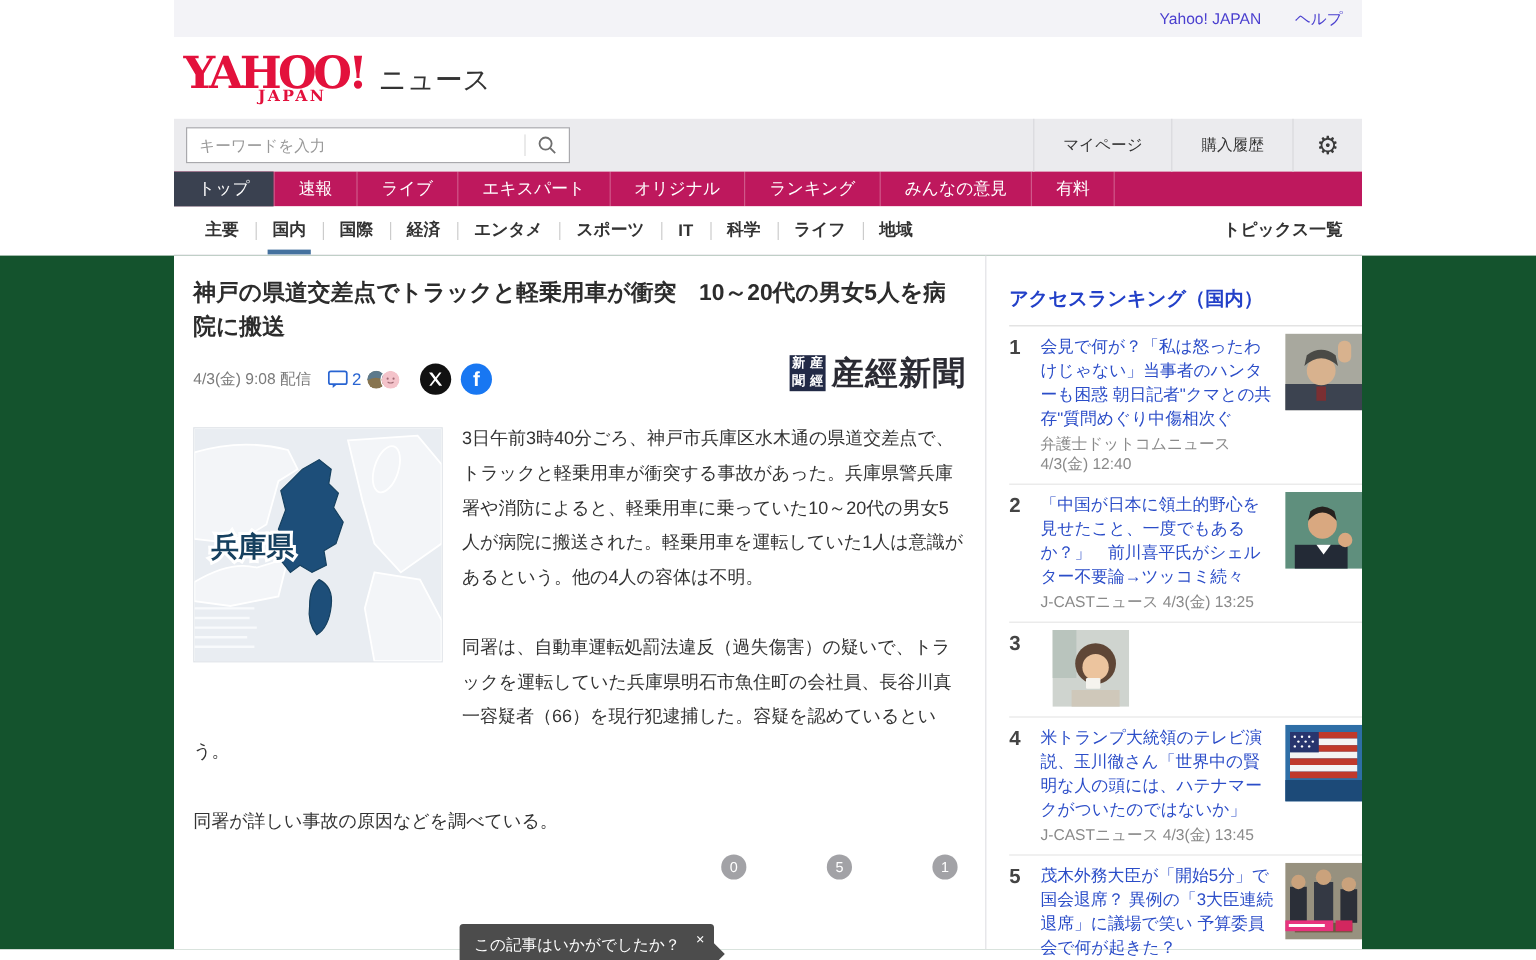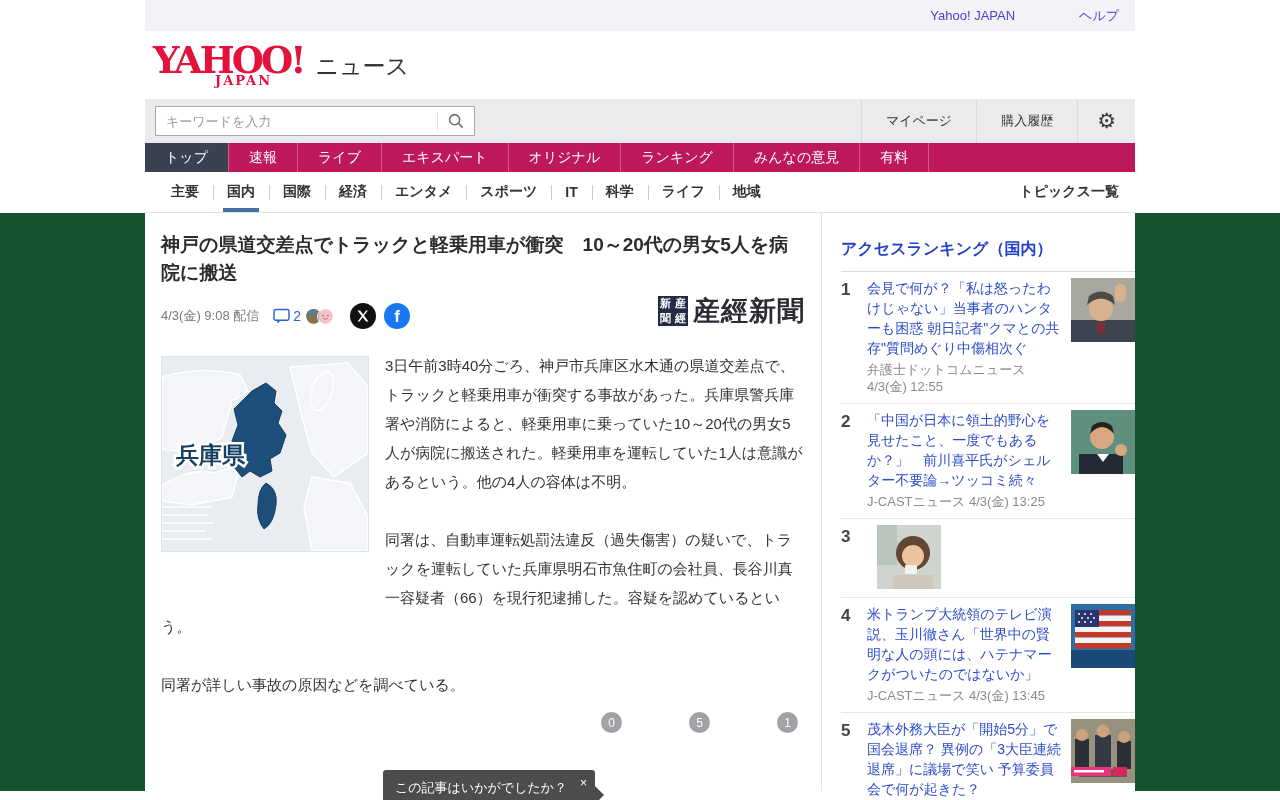--- a/index.html
+++ b/index.html
@@ -5,21 +5,21 @@
   * { box-sizing: border-box; }
   html,body { margin:0; padding:0; }
   body {
     width:1280px; height:800px; overflow:hidden; position:relative;
     background:#fff; font-family:"Liberation Sans","DejaVu Sans",sans-serif; color:#333;
   }
   .container { width:990px; margin:0 auto; }
 
   
   .topbar { height:31px; background:#f3f3f7; display:flex; align-items:center;
-            justify-content:flex-end; padding:0 16px; font-size:13px;gap:36px; }
+            justify-content:flex-end; padding:0 16px; font-size:13px; }
   .topbar a { color:#4a3fcf; text-decoration:none; margin-left:28px; cursor:pointer; }
 
   
   .logo-row { height:68px; background:#fff; display:flex; align-items:center; padding:0 8px; }
   .logo-stack { line-height:0.9; }
   .logo-yahoo { font-family:"DejaVu Serif","Liberation Serif",serif; font-weight:bold;
                 font-size:37px; color:#e3113c; letter-spacing:-3px; display:block; }
   .logo-japan { font-family:"DejaVu Serif","Liberation Serif",serif; font-weight:bold;
                 font-size:13px; color:#e3113c; letter-spacing:2px; display:block; margin:-2px 0 0 62px; }
   .logo-service { font-size:23px; color:#333; margin:2px 0 0 12px; font-weight:500; }
@@ -262,21 +262,21 @@
       </div>
     </div>
 
     <div class="sidebar">
       <h2 class="ranking-title">アクセスランキング（国内）</h2>
 
       <div class="rank-item">
         <span class="rank-num">1</span>
         <div class="rank-body">
           <a class="rank-link">会見で何が？「私は怒ったわけじゃない」当事者のハンターも困惑 朝日記者"クマとの共存"質問めぐり中傷相次ぐ</a>
-          <div class="rank-source">弁護士ドットコムニュース 4/3(金) 12:55</div>
+          <div class="rank-source">弁護士ドットコムニュース 4/3(金) 12:40</div>
         </div>
         <svg class="rank-thumb" viewBox="0 0 64 64">
           <rect width="64" height="64" fill="#a8a89e"></rect>
           <rect x="0" y="42" width="64" height="22" fill="#3c4350"></rect>
           <rect x="44" y="6" width="11" height="18" rx="5" fill="#d8b28e"></rect>
           <circle cx="30" cy="31" r="12" fill="#d8b28e"></circle>
           <path d="M16 27 Q30 14 44 27 L42 18 Q30 9 18 18 Z" fill="#4a4a46"></path>
           <rect x="26" y="44" width="8" height="12" fill="#7a2f32"></rect>
         </svg>
       </div>

